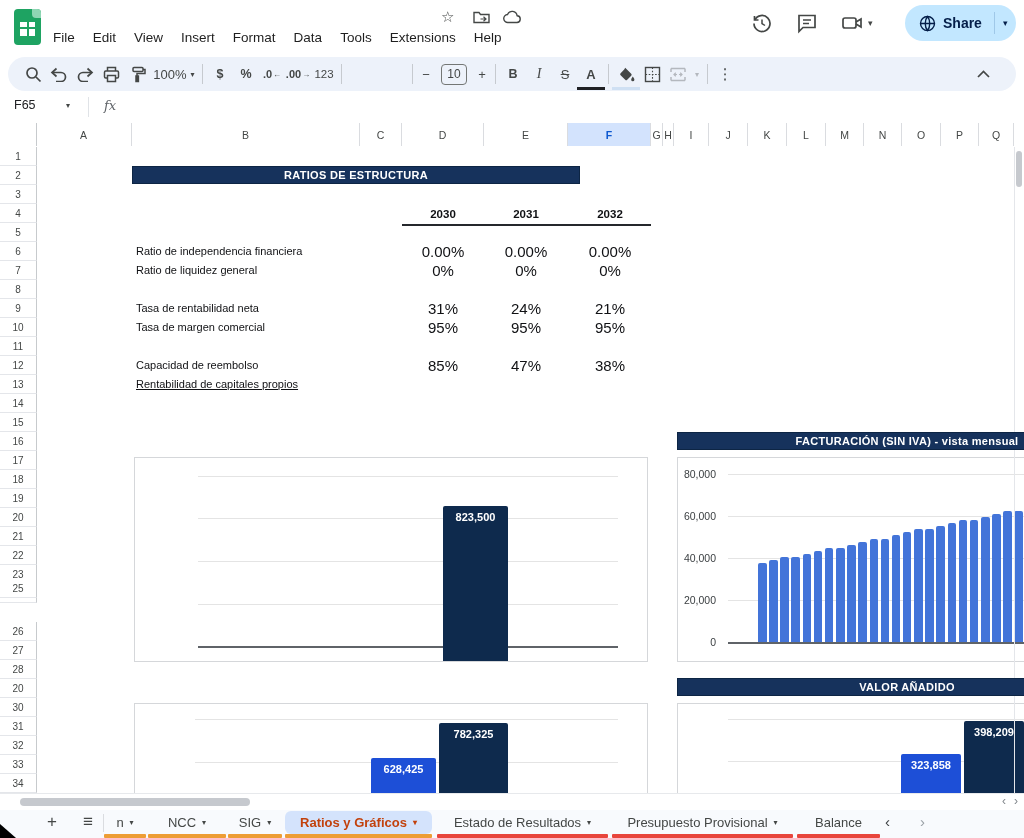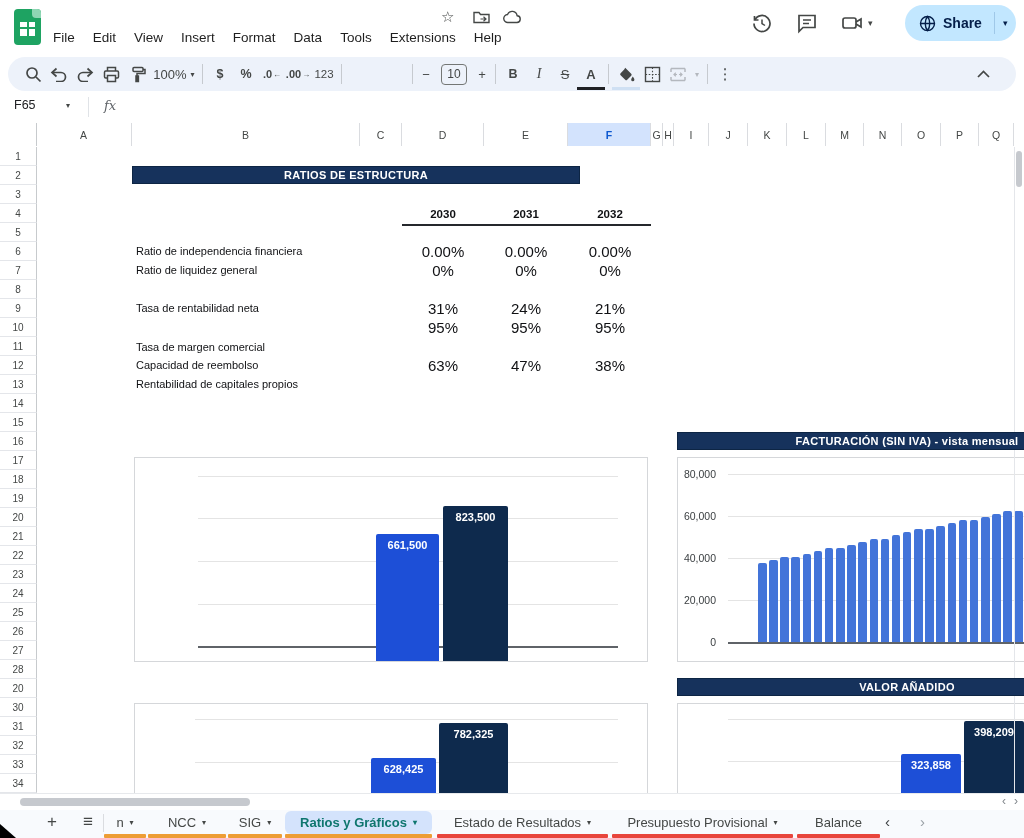--- a/index.html
+++ b/index.html
@@ -91,21 +91,21 @@
   #hthumb{position:absolute;left:20px;top:4px;width:230px;height:8px;background:#c6c9ce;border-radius:4px;}
   .hs-ar{position:absolute;top:0px;font-size:12px;color:#80868b;}
 
   
   #tabbar{position:absolute;left:0;top:810px;width:1024px;height:28px;background:#F8FAFD;}
   .tb-ic{position:absolute;top:2px;font-size:17px;color:#444746;width:22px;text-align:center;}
   #tab-div0{position:absolute;left:103px;top:4px;width:1px;height:18px;background:#dadce0;}
   .sheet-tab{position:absolute;top:1px;height:23px;display:flex;align-items:center;justify-content:center;
       font-size:13px;color:#444746;white-space:nowrap;overflow:hidden;border-radius:6px;}
   .sheet-tab .dd{font-size:8px;margin-left:6px;}
-  .sheet-tab.active{background:#D4E3FC;color:#0f766e;font-weight:bold;}
+  .sheet-tab.active{background:#D4E3FC;color:#c2410c;font-weight:bold;}
   .tab-underline{position:absolute;top:24px;height:4px;border-radius:1px;}
   .tabnav{position:absolute;top:3px;font-size:15px;}
   #cursor-wedge{position:absolute;left:0;top:10px;width:18px;height:18px;}
 </style>
 </head>
 <body>
 
 <div id="app">
 
   <div id="titlebar">
@@ -297,23 +297,20 @@
     <div id="yr-underline"></div>
 
     <div class="band" style="left:677px;top:285px;width:460px;">FACTURACIÓN (SIN IVA) - vista mensual</div>
 
     <div class="chart" id="chart0" style="left:134px;top:310px;width:514px;height:205px;">
         <div class="gline" style="left: 63px; top: 18px; width: 420px;"></div>
         <div class="gline" style="left: 63px; top: 60px; width: 420px;"></div>
         <div class="gline" style="left: 63px; top: 103px; width: 420px;"></div>
         <div class="gline" style="left: 63px; top: 146px; width: 420px;"></div>
         <div class="gbase" style="left: 63px; top: 188px; width: 420px;"></div>
-        <div class="cbar" style="left: 241px; top: 75.545px; width: 63px; height: 172.455px; background: rgb(29, 79, 215);">
-          <div class="blabel" style="color: rgb(255, 255, 255);">661,500</div>
-        </div>
         <div class="cbar" style="left: 308px; top: 48.005px; width: 65px; height: 199.995px; background: rgb(14, 42, 77);">
           <div class="blabel" style="color: rgb(255, 255, 255);">823,500</div>
         </div>
       </div>
     <div class="chart" id="chart1" style="left:677px;top:310px;width:352px;height:205px;">
         <div class="gline" style="left: 50px; top: 16px; width: 300px;"></div>
         <div class="gline" style="left: 50px; top: 58px; width: 300px;"></div>
         <div class="gline" style="left: 50px; top: 100px; width: 300px;"></div>
         <div class="gline" style="left: 50px; top: 142px; width: 300px;"></div>
         <div class="gbase" style="left: 50px; top: 184px; width: 300px;"></div>
@@ -390,21 +387,21 @@
       <div class="rowh" style="top: 266px; height: 18px;">15</div>
       <div class="rowh" style="top: 285px; height: 18px;">16</div>
       <div class="rowh" style="top: 304px; height: 18px;">17</div>
       <div class="rowh" style="top: 323px; height: 18px;">18</div>
       <div class="rowh" style="top: 342px; height: 18px;">19</div>
       <div class="rowh" style="top: 361px; height: 18px;">20</div>
       <div class="rowh" style="top: 380px; height: 18px;">21</div>
       <div class="rowh" style="top: 399px; height: 18px;">22</div>
       <div class="rowh" style="top: 418px; height: 18px;">23</div>
       <div class="rowh" style="top: 437px; height: 18px;">24</div>
-      <div class="rowh" style="top: 432px; height: 18px; margin-top: 24px;">25</div>
+      <div class="rowh" style="top: 432px; height: 18px;">25</div>
       <div class="rowh" style="top: 475px; height: 18px;">26</div>
       <div class="rowh" style="top: 494px; height: 18px;">27</div>
       <div class="rowh" style="top: 513px; height: 18px;">28</div>
       <div class="rowh" style="top: 532px; height: 18px;">20</div>
       <div class="rowh" style="top: 551px; height: 18px;">30</div>
       <div class="rowh" style="top: 570px; height: 18px;">31</div>
       <div class="rowh" style="top: 589px; height: 18px;">32</div>
       <div class="rowh" style="top: 608px; height: 18px;">33</div>
       <div class="rowh" style="top: 627px; height: 18px;">34</div>
       <div class="cell-label" style="left: 136px; top: 95px; line-height: 19px;">Ratio de independencia financiera</div>
@@ -412,29 +409,29 @@
       <div class="cell-val" style="left: 526px; top: 95px; line-height: 19px;">0.00%</div>
       <div class="cell-val" style="left: 610px; top: 95px; line-height: 19px;">0.00%</div>
       <div class="cell-label" style="left: 136px; top: 114px; line-height: 19px;">Ratio de liquidez general</div>
       <div class="cell-val" style="left: 443px; top: 114px; line-height: 19px;">0%</div>
       <div class="cell-val" style="left: 526px; top: 114px; line-height: 19px;">0%</div>
       <div class="cell-val" style="left: 610px; top: 114px; line-height: 19px;">0%</div>
       <div class="cell-label" style="left: 136px; top: 152px; line-height: 19px;">Tasa de rentabilidad neta</div>
       <div class="cell-val" style="left: 443px; top: 152px; line-height: 19px;">31%</div>
       <div class="cell-val" style="left: 526px; top: 152px; line-height: 19px;">24%</div>
       <div class="cell-val" style="left: 610px; top: 152px; line-height: 19px;">21%</div>
-      <div class="cell-label" style="left: 136px; top: 171px; line-height: 19px; margin-top: 20px;">Tasa de margen comercial</div>
+      <div class="cell-label" style="left: 136px; top: 171px; line-height: 19px;">Tasa de margen comercial</div>
       <div class="cell-val" style="left: 443px; top: 171px; line-height: 19px;">95%</div>
       <div class="cell-val" style="left: 526px; top: 171px; line-height: 19px;">95%</div>
       <div class="cell-val" style="left: 610px; top: 171px; line-height: 19px;">95%</div>
       <div class="cell-label" style="left: 136px; top: 209px; line-height: 19px;">Capacidad de reembolso</div>
-      <div class="cell-val" style="left: 443px; top: 209px; line-height: 19px;">63%</div>
+      <div class="cell-val" style="left: 443px; top: 209px; line-height: 19px;">85%</div>
       <div class="cell-val" style="left: 526px; top: 209px; line-height: 19px;">47%</div>
       <div class="cell-val" style="left: 610px; top: 209px; line-height: 19px;">38%</div>
-      <div class="cell-label" style="left: 136px; top: 228px; line-height: 19px;">Rentabilidad de capitales propios</div>
+      <div class="cell-label" style="left: 136px; top: 228px; line-height: 19px; text-decoration: underline;">Rentabilidad de capitales propios</div>
     </div>
 
   <div id="hscroll">
     <div id="hthumb"></div>
     <span class="hs-ar" style="left:1002px;">‹</span>
     <span class="hs-ar" style="left:1014px;">›</span>
   </div>
 
   <div id="tabbar">
     <svg id="cursor-wedge" width="18" height="18" viewBox="0 0 18 18">

